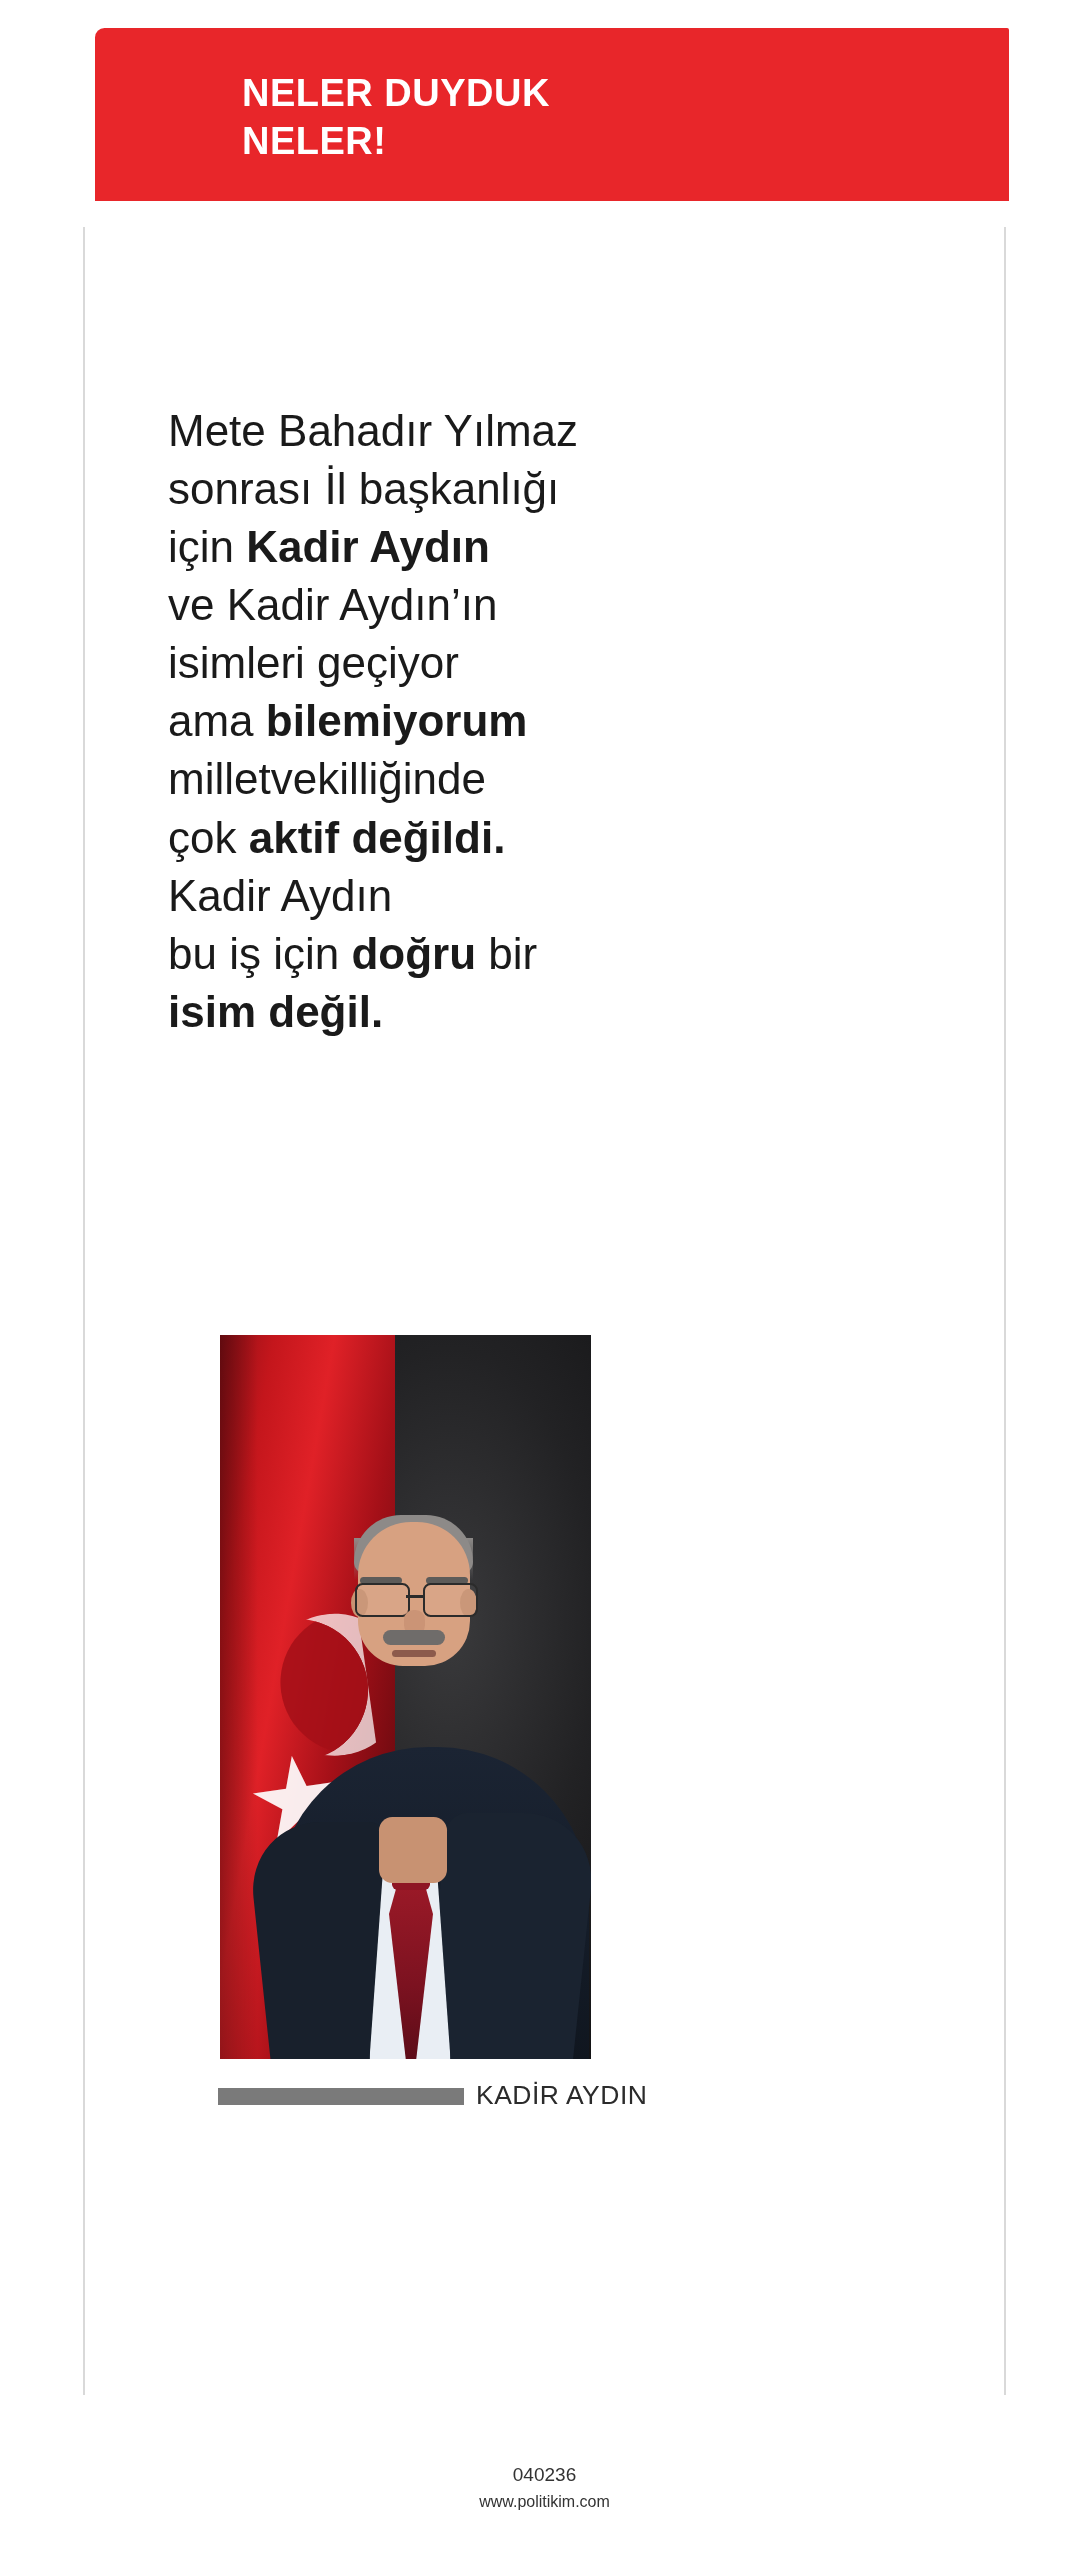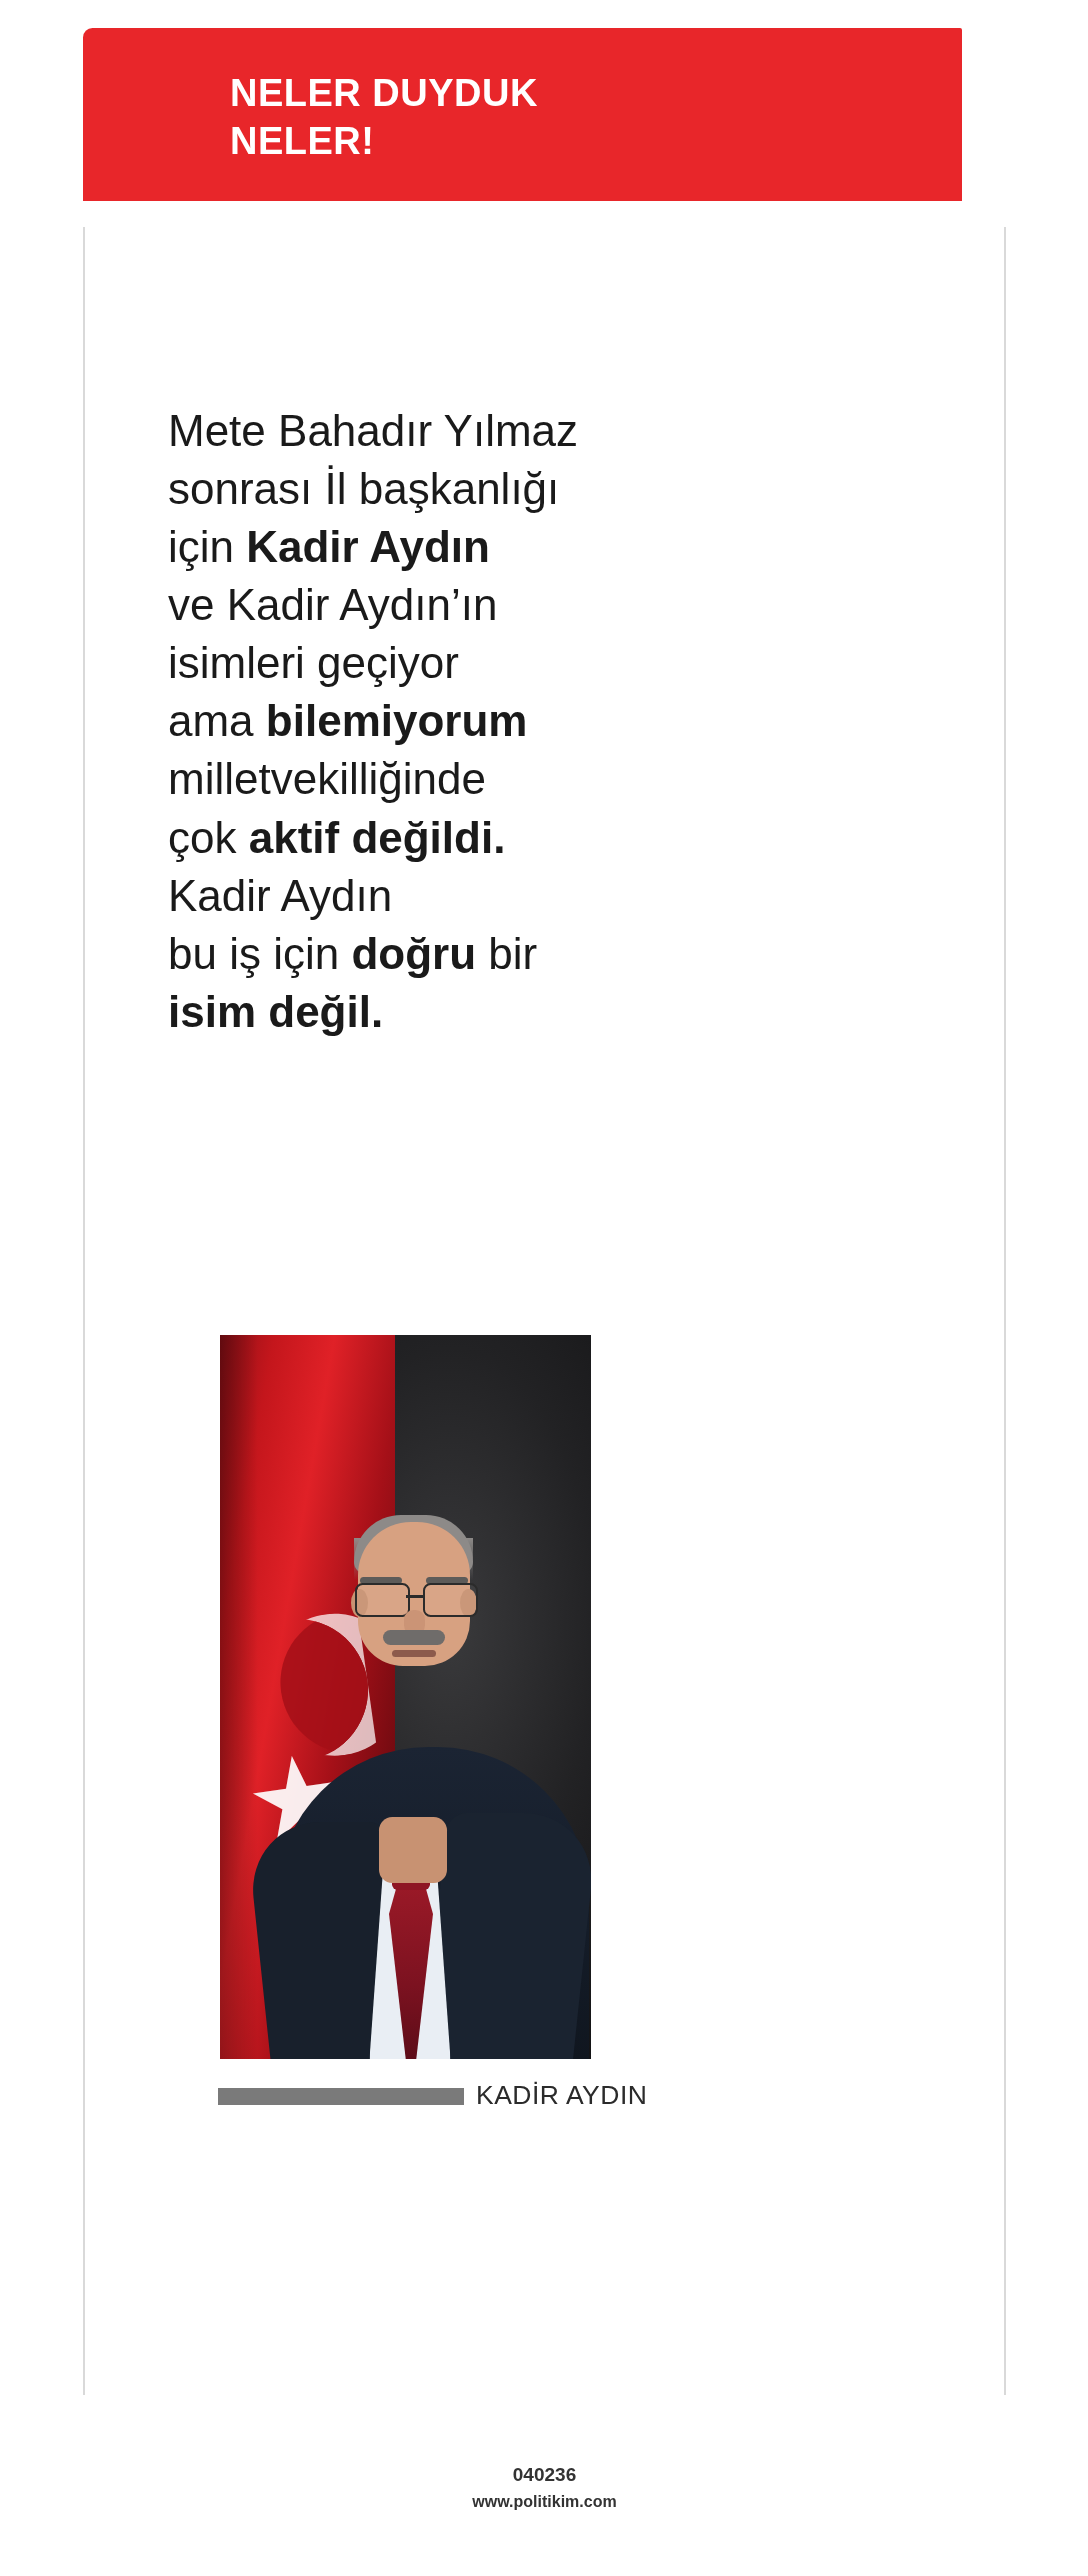--- a/index.html
+++ b/index.html
@@ -40,27 +40,28 @@
     width: 1.9px;
     height: 2168px;
     background: #d9d9d9;
   }
   .rule-left  { left: 0px; }
   .rule-right { left: 921px; }
 
   
   .banner {
     position: absolute;
-    left: 0px;
+    left: 12px;
     top: 0px;
     width: 879px;
     height: 173px;
     background: #e8262a;
     border-top-left-radius: 9.5px;
     border-top-right-radius: 1.9px;
+    padding-left: 35px;
   }
   .banner-title {
     position: absolute;
     left: 147px;
     top: 42px;
     width: 663px;
     color: #ffffff;
     font-size: 38px;
     font-weight: bold;
     line-height: 1.25;
@@ -326,21 +327,20 @@
   }
 
   
   .footer {
     position: absolute;
     left: 0;
     top: 2461px;
     width: 1089px;
     text-align: center;
     color: #333333;
-    font-weight: bold;
   }
   .footer .code {
     font-size: 19px;
     line-height: 1.5;
   }
   .footer .site {
     font-size: 16px;
     line-height: 1.5;
   }
 </style>

